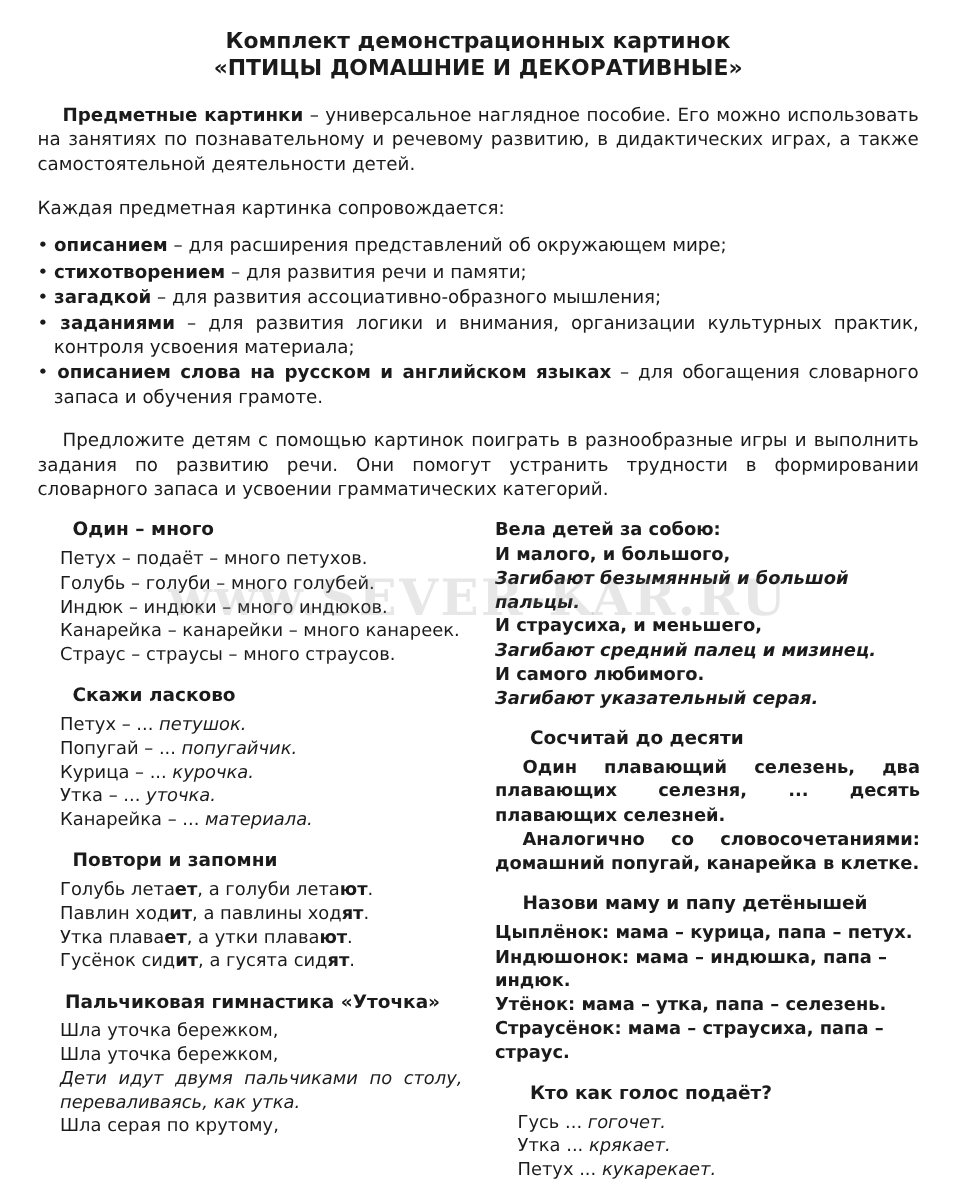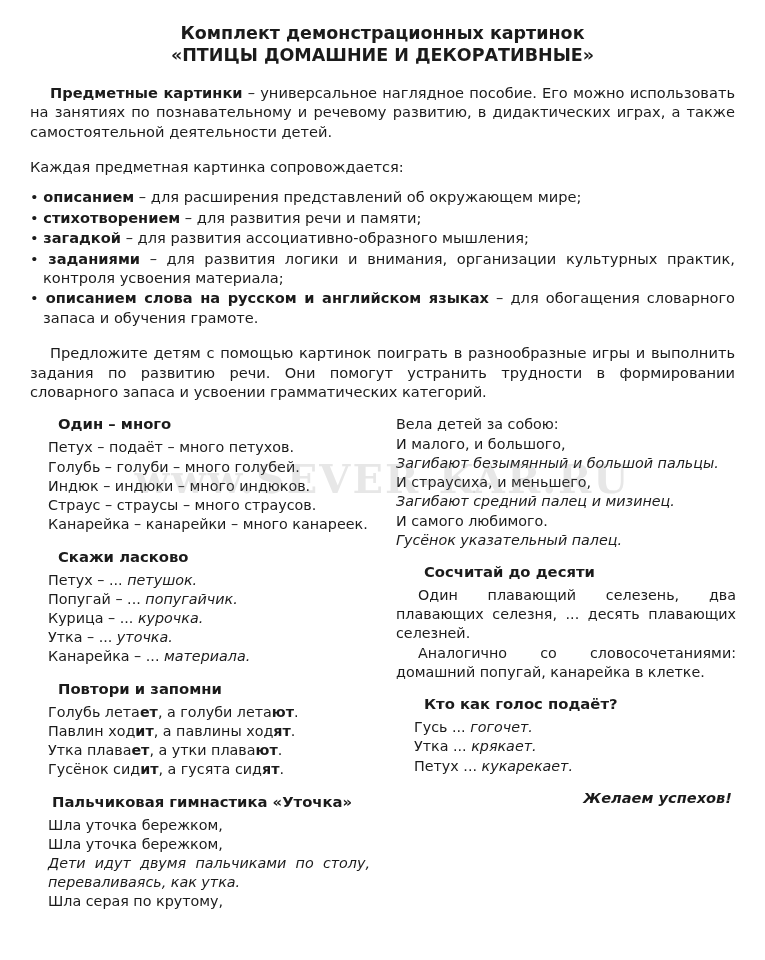--- a/index.html
+++ b/index.html
@@ -80,21 +80,21 @@
     margin: 0 0 6px 0;
     padding-left: 28px;
   }
   .sec-title.narrow { padding-left: 22px; }
   .line {
     font-size: 14.3px;
     line-height: 1.345;
     padding-left: 18px;
     text-indent: 0;
   }
-  .line.nopad { padding-left: 0; }
+  .line.nopad { padding-left: 0; font-weight: bold; }
   .line.ind { text-indent: 22px; padding-left: 0; }
   .it { font-style: italic; }
   .blk { margin-bottom: 13px; }
   .closing {
     font-style: italic;
     font-weight: bold;
     text-align: right;
     font-size: 14.6px;
     margin-top: 10px;
     padding-right: 4px;
@@ -129,22 +129,22 @@
 
   <div class="cols">
 
     <div class="col">
 
       <div class="blk">
         <div class="sec-title">Один – много</div>
         <div class="line">Петух – подаёт – много петухов.</div>
         <div class="line">Голубь – голуби – много голубей.</div>
         <div class="line">Индюк – индюки – много индюков.</div>
+        <div class="line">Канарейка – канарейки – много канареек.</div>
         <div class="line">Страус – страусы – много страусов.</div>
-        <div class="line">Канарейка – канарейки – много канареек.</div>
       </div>
 
       <div class="blk">
         <div class="sec-title">Скажи ласково</div>
         <div class="line"><span>Петух – ... </span><span class="it">петушок.</span></div>
         <div class="line"><span>Попугай – ... </span><span class="it">попугайчик.</span></div>
         <div class="line"><span>Курица – ... </span><span class="it">курочка.</span></div>
         <div class="line"><span>Утка – ... </span><span class="it">уточка.</span></div>
         <div class="line"><span>Канарейка – ... </span><span class="it">материала.</span></div>
       </div>
@@ -169,29 +169,36 @@
 
     <div class="col">
 
       <div class="blk">
         <div class="line nopad">Вела детей за собою:</div>
         <div class="line nopad">И малого, и большого,</div>
         <div class="line nopad it">Загибают безымянный и большой пальцы.</div>
         <div class="line nopad">И страусиха, и меньшего,</div>
         <div class="line nopad it">Загибают средний палец и мизинец.</div>
         <div class="line nopad">И самого любимого.</div>
-        <div class="line nopad it">Гусёнок указательный палец.</div>
+        <div class="line nopad it">Загибают указательный серая.</div>
       </div>
 
       <div class="blk">
         <div class="sec-title">Сосчитай до десяти</div>
         <div class="line nopad ind justify-block">Один плавающий селезень, два плавающих селезня, ... десять плавающих селезней.</div>
         <div class="line nopad ind justify-block">Аналогично со словосочетаниями: домашний попугай, канарейка в клетке.</div>
       </div>
 
+      <div class="blk">
+        <div class="sec-title narrow">Назови маму и папу детёнышей</div>
+        <div class="line nopad">Цыплёнок: мама – курица, папа – петух.</div>
+        <div class="line nopad">Индюшонок: мама – индюшка, папа – индюк.</div>
+        <div class="line nopad">Утёнок: мама – утка, папа – селезень.</div>
+        <div class="line nopad">Страусёнок: мама – страусиха, папа – страус.</div>
+      </div>
 
       <div class="blk">
         <div class="sec-title">Кто как голос подаёт?</div>
         <div class="line"><span>Гусь ... </span><span class="it">гогочет.</span></div>
         <div class="line"><span>Утка ... </span><span class="it">крякает.</span></div>
         <div class="line"><span>Петух ... </span><span class="it">кукарекает.</span></div>
       </div>
 
       <div class="closing">Желаем успехов!</div>
 

